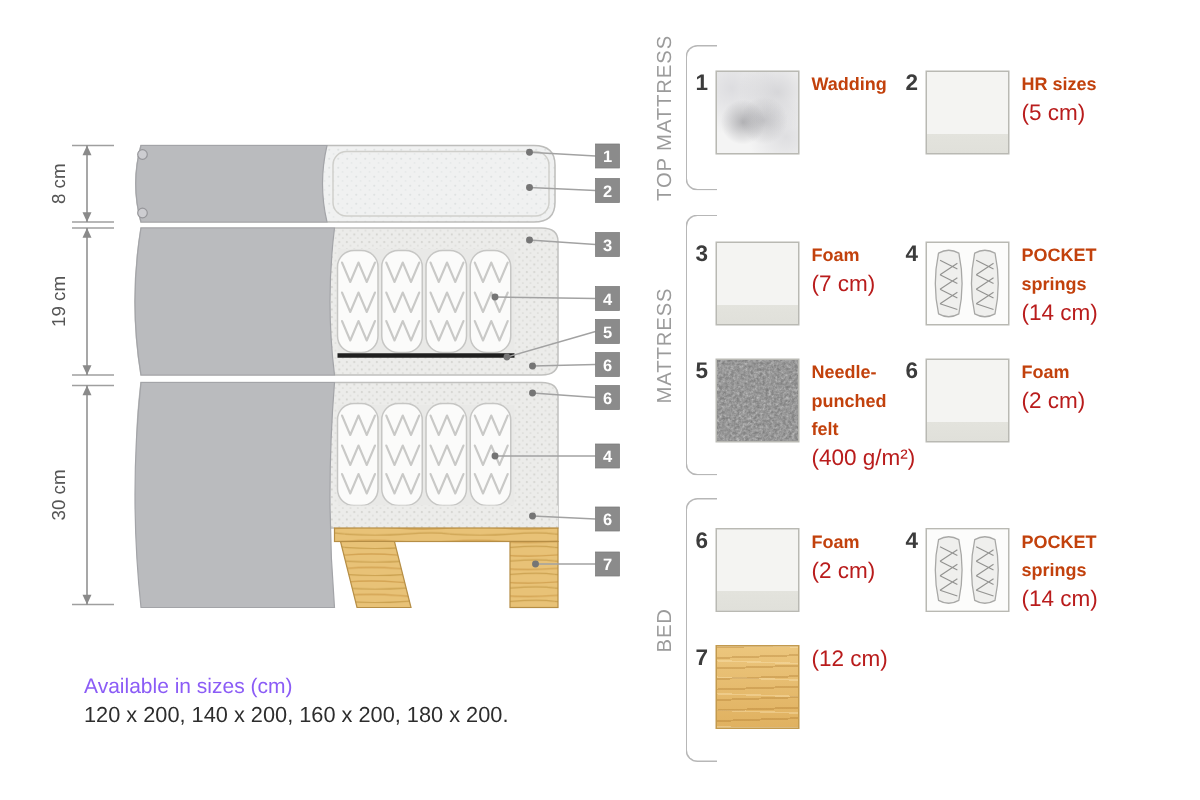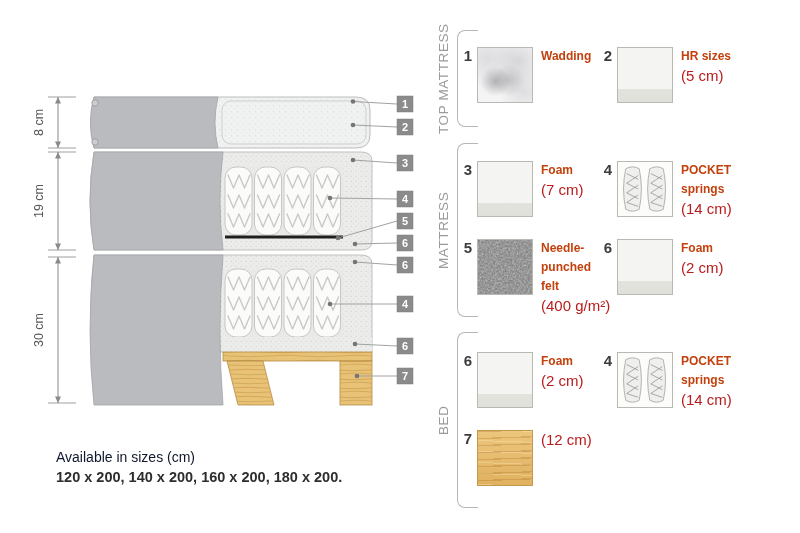--- a/index.html
+++ b/index.html
@@ -41,22 +41,22 @@
      radial-gradient(circle at 75% 25%, rgba(190,190,195,.55) 0%, rgba(190,190,195,0) 45%),
      radial-gradient(circle at 18% 20%, rgba(205,205,210,.60) 0%, rgba(205,205,210,0) 50%),
      radial-gradient(circle at 85% 80%, rgba(200,200,205,.50) 0%, rgba(200,200,205,0) 40%),
      #f4f4f4;}
   .t-wood{background:
      repeating-linear-gradient(178deg, rgba(160,105,30,.28) 0 1.3px, rgba(160,105,30,0) 1.3px 7px),
      repeating-linear-gradient(2deg, rgba(255,235,190,.35) 0 1px, rgba(255,235,190,0) 1px 11px),
      linear-gradient(180deg,#ecc67d,#e0b160);
      border-color:#c39a4d;}
 
-  .footer-title{position:absolute;left:56px;top:449px;font-size:14px;color:#0f172a;}
-  .footer-sizes{position:absolute;left:56px;top:469px;font-size:14.5px;font-weight:700;color:#2d2d2d;}
+  .footer-title{position:absolute;left:56px;top:449px;font-size:14px;color:#8b5cf6;}
+  .footer-sizes{position:absolute;left:56px;top:469px;font-size:14.5px;font-weight:400;color:#2d2d2d;}
 </style>
 </head>
 <body>
 
 <svg width="0" height="0" style="position:absolute" aria-hidden="true" xmlns:xlink="http://www.w3.org/1999/xlink">
   <defs>
     <filter id="feltNoise" x="0" y="0" width="100%" height="100%">
       <feTurbulence type="fractalNoise" baseFrequency="0.5" numOctaves="4" stitchTiles="stitch"></feTurbulence>
       <feColorMatrix type="saturate" values="0"></feColorMatrix>
     </filter>

